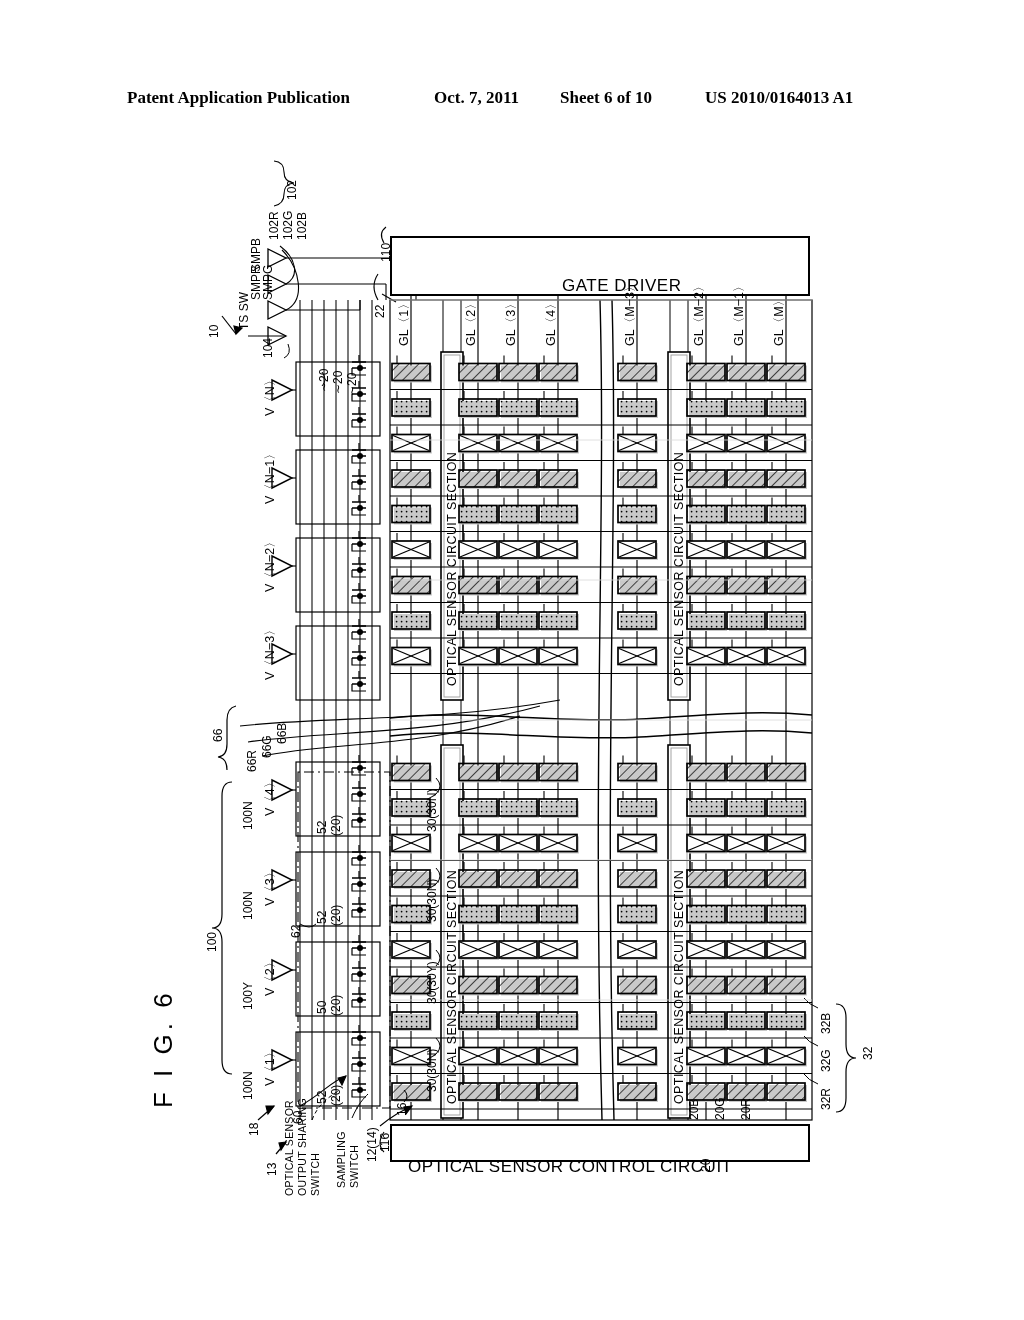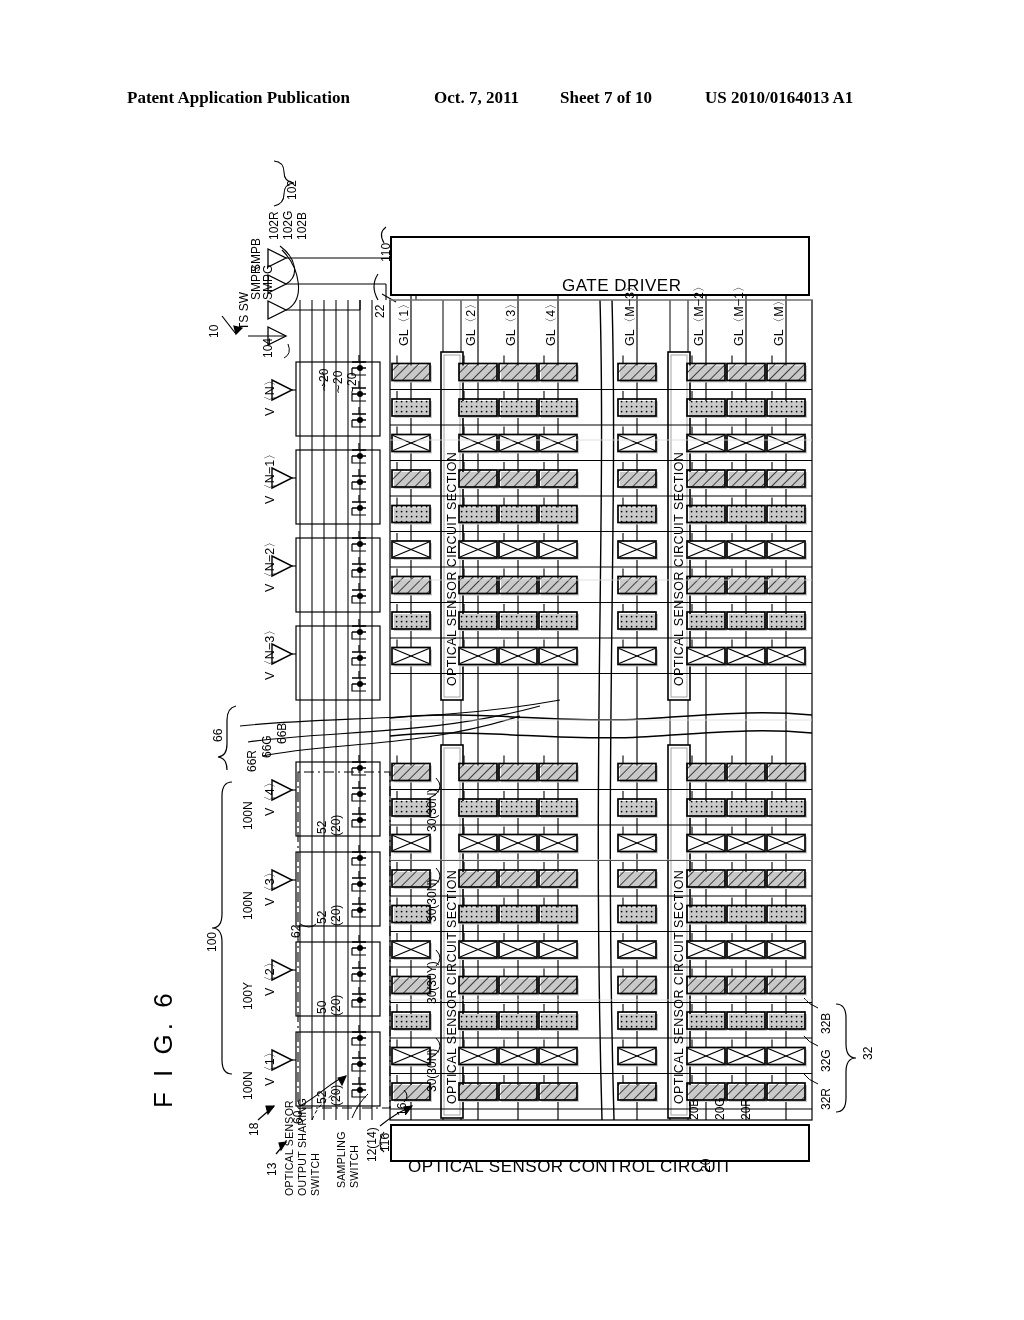--- a/index.html
+++ b/index.html
@@ -39,21 +39,21 @@
             box-sizing:border-box;}
   .boxtext{position:absolute;transform-origin:left top;white-space:nowrap;
            font-family:"Liberation Sans",sans-serif;}
 </style>
 </head>
 <body>
 
 <div class="hdr">
   <span class="h1">Patent Application Publication</span>
   <span class="h2">Oct. 7, 2011</span>
-  <span class="h3">Sheet 7 of 10</span>
+  <span class="h3">Sheet 6 of 10</span>
   <span class="h4">US 2010/0164013 A1</span>
 </div>
 
 <div class="figlabel">F I G.  6</div>
 
 <div id="canvas">
   <svg id="art" width="1024" height="1320" viewBox="0 0 1024 1320">
     <defs>
       <pattern id="hatchB" width="7" height="7" patternUnits="userSpaceOnUse" patternTransform="rotate(45)">
         <line x1="0" y1="0" x2="0" y2="7" stroke="#000" stroke-width="1.4"></line>

